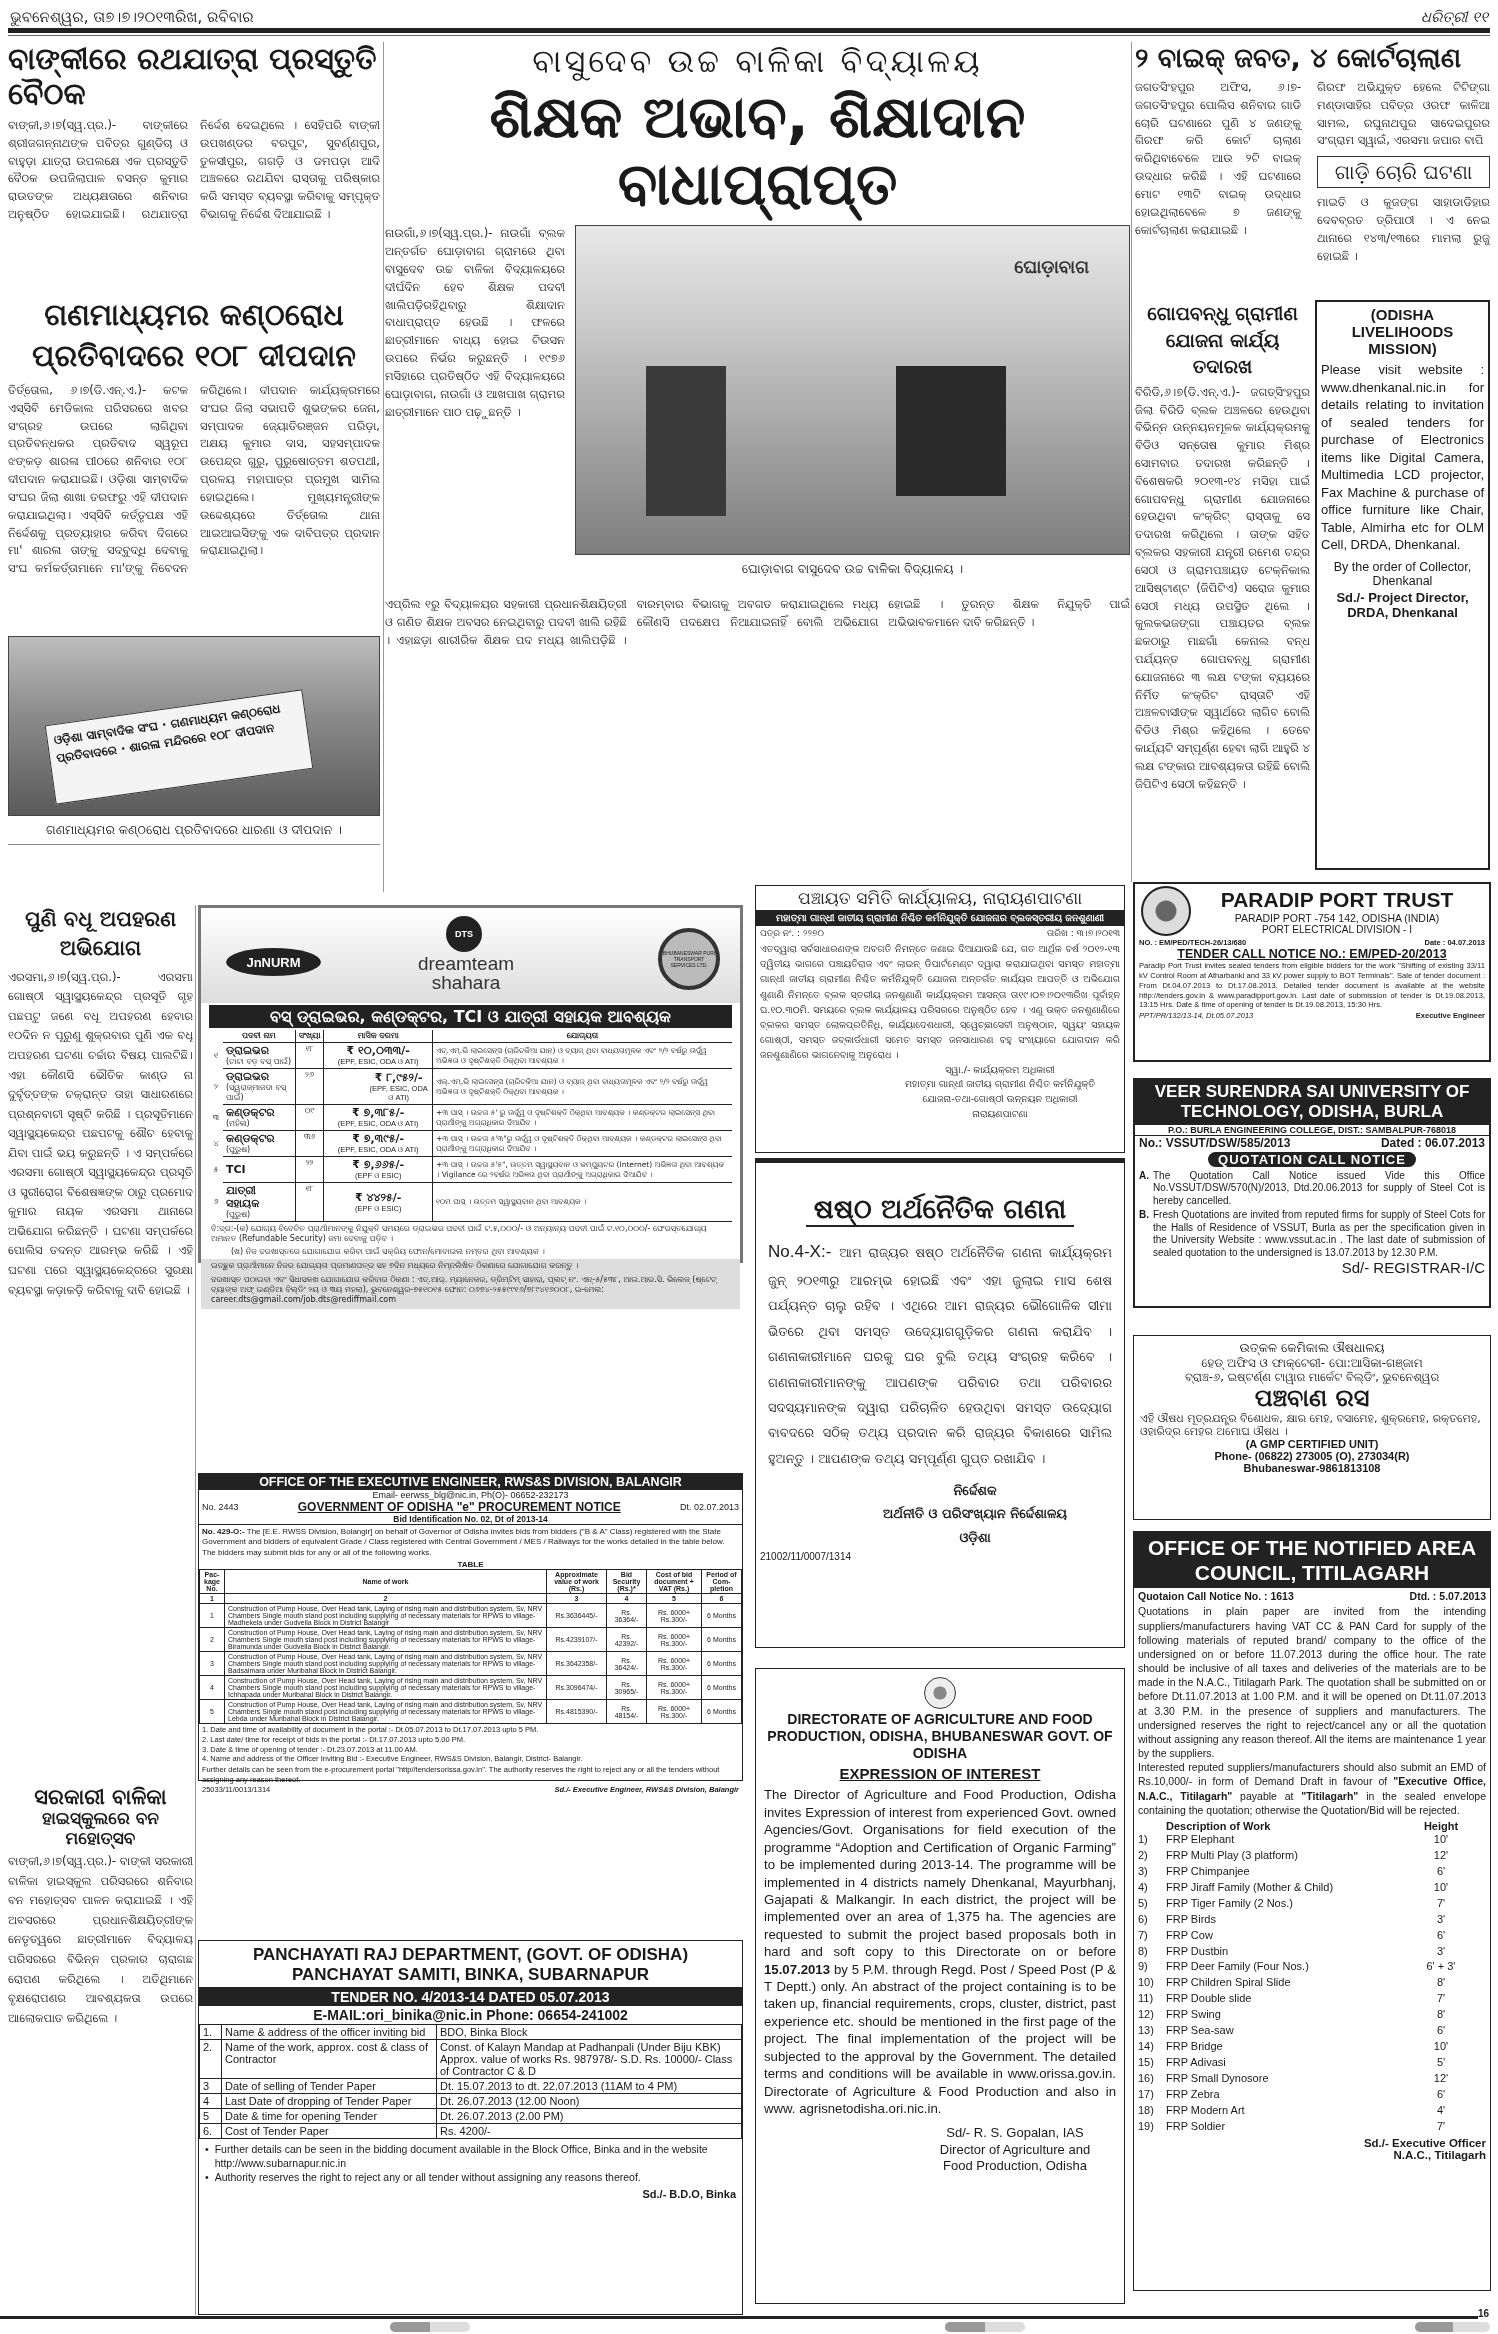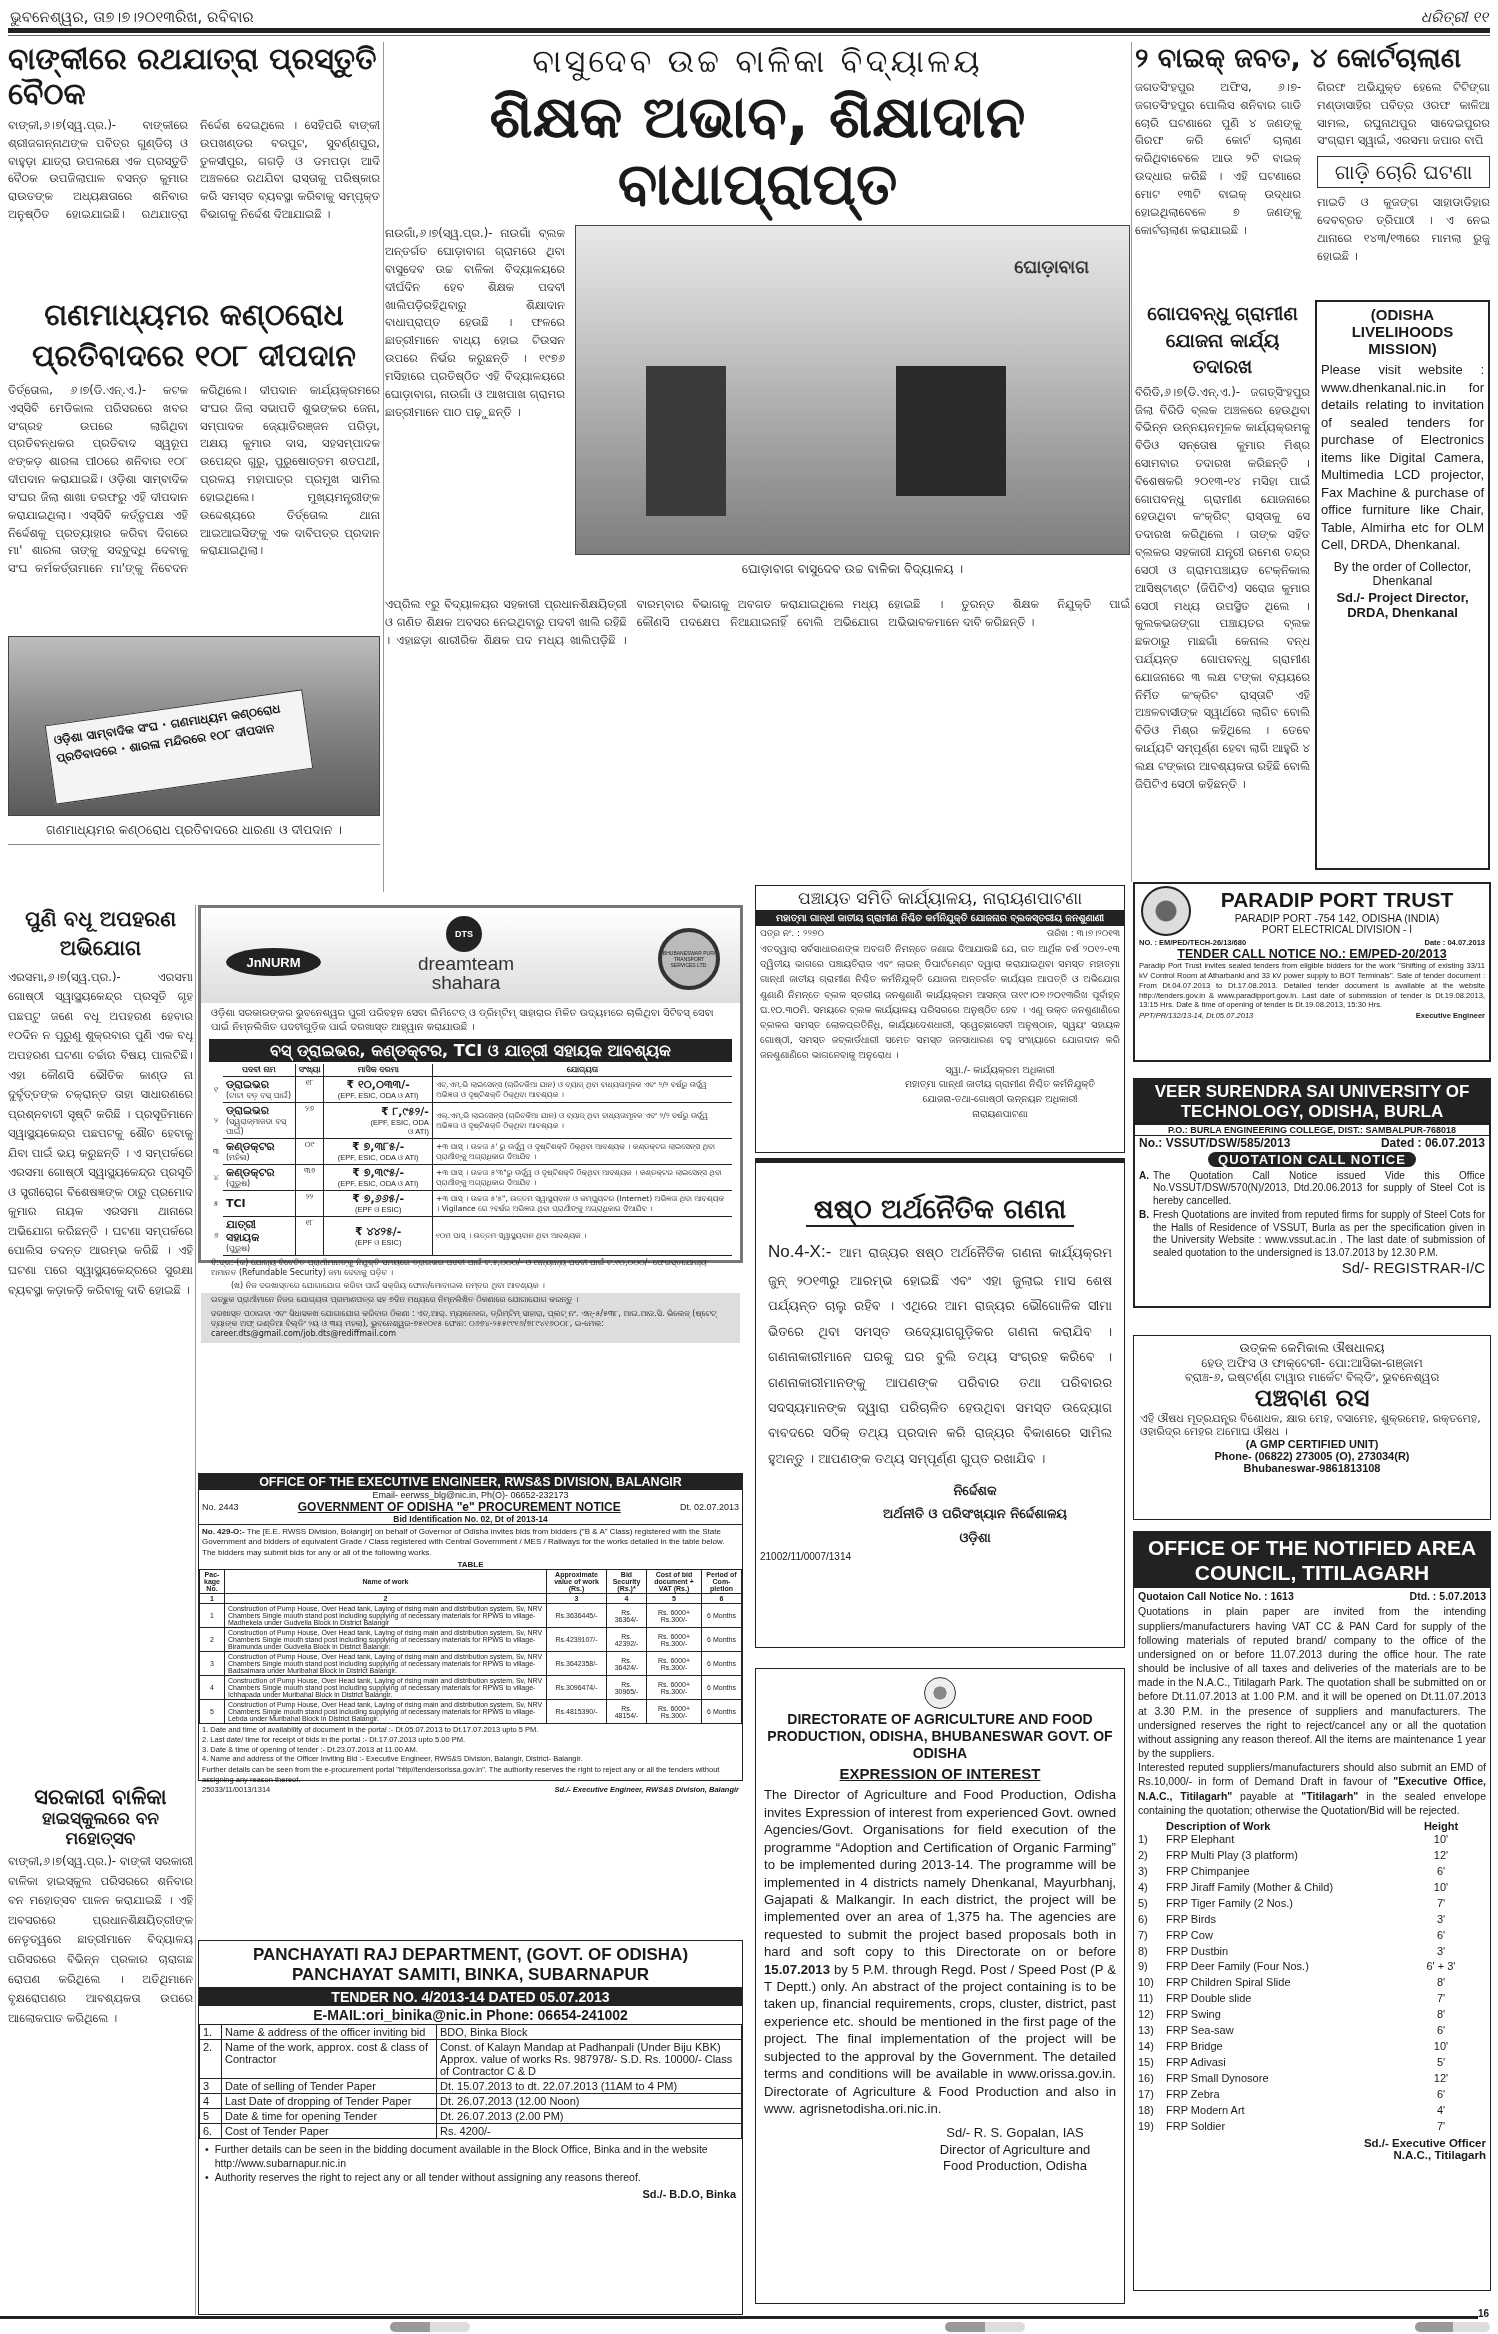--- a/index.html
+++ b/index.html
@@ -110,21 +110,20 @@
         <span>DTS</span>
       </div>
     <div style="position:absolute;left:200px;top:46px;width:130px;text-align:center;font-size:19px;line-height:1;color:#333">
       <div>dreamteam</div>
       <div>shahara</div>
     </div>
     <div style="position:absolute;right:20px;top:20px;width:62px;height:62px;border-radius:50%;border:4px solid #333;background:#bbb;font-size:5px;text-align:center;display:flex;align-items:center;justify-content:center;overflow:hidden">
         <span>BHUBANESWAR PURI TRANSPORT SERVICES LTD.</span>
       </div>
   </div>
-  <div class="ori" style="font-size:10px;padding:3px 10px;line-height:1.4">ଓଡ଼ିଶା ସରକାରଙ୍କର ଭୁବନେଶ୍ୱର ପୁରୀ ପରିବହନ ସେବା ଲିମିଟେଡ୍ ଓ ଡ୍ରିମ୍‌ଟିମ୍ ସାହାରାର ମିଳିତ ଉଦ୍ୟମରେ ଚାଲିଥିବା ସିଟିବସ୍ ସେବା ପାଇଁ ନିମ୍ନଲିଖିତ ପଦବୀଗୁଡ଼ିକ ପାଇଁ ଦରଖାସ୍ତ ଆହ୍ୱାନ କରାଯାଉଛି ।</div>
   <div class="inv ori" style="font-size:16px;margin:2px 8px;padding:2px">ବସ୍ ଡ୍ରାଇଭର, କଣ୍ଡକ୍ଟର, TCI ଓ ଯାତ୍ରୀ ସହାୟକ ଆବଶ୍ୟକ</div>
   <table class="tbl ori" style="width:calc(100% - 16px);margin:0 8px;font-size:8px">
     <thead>
         <tr>
       <th style="border:none;width:14px"></th>
       <th style="border-top:none;border-left:none">ପଦବୀ ନାମ</th>
       <th style="border-top:none">ସଂଖ୍ୟା</th>
       <th style="border-top:none">ମାସିକ ଦରମା</th>
       <th style="border-top:none;border-right:none">ଯୋଗ୍ୟତା</th>
     </tr>
@@ -143,21 +142,21 @@
           </td>
           <td style="border-right: none; font-size: 7.5px; line-height: 1.3;">ଏଚ୍.ଏମ୍.ଭି ଲାଇସେନ୍ସ (ଚାରିଚକିଆ ଯାନ) ଓ ବ୍ୟାଜ୍ ଥିବା ବାଧ୍ୟତାମୂଳକ ଏବଂ ୨/୨ ବର୍ଷରୁ ଊର୍ଦ୍ଧ୍ୱ ଅଭିଜ୍ଞତା ଓ ଦୃଷ୍ଟିଶକ୍ତି ଠିକ୍‌ଥିବା ଆବଶ୍ୟକ ।</td>
         </tr>
         <tr>
           <td style="border: none; text-align: center;">୨</td>
           <td style="border-left: none;">
             <div style="font-weight: bold; font-size: 11px;">ଡ୍ରାଇଭର</div>
             <div>(ସ୍ୱରାଜ୍‌ମାଜଦା ବସ୍ ପାଇଁ)</div>
           </td>
           <td style="text-align: center; vertical-align: top;">୨୬</td>
-          <td style="text-align: right; padding-left: 44px;">
+          <td style="text-align: center; padding-left: 44px;">
             <div style="font-weight: bold; font-size: 11px;">₹ ୮,୯୫୨/-</div>
             <div style="font-family: &quot;Liberation Sans&quot;, sans-serif; font-size: 7.5px;">(EPF, ESIC, ODA ଓ ATI)</div>
           </td>
           <td style="border-right: none; font-size: 7.5px; line-height: 1.3;">ଏଲ୍.ଏମ୍.ଭି ଲାଇସେନ୍ସ (ଚାରିଚକିଆ ଯାନ) ଓ ବ୍ୟାଜ୍ ଥିବା ବାଧ୍ୟତାମୂଳକ ଏବଂ ୨/୨ ବର୍ଷରୁ ଊର୍ଦ୍ଧ୍ୱ ଅଭିଜ୍ଞତା ଓ ଦୃଷ୍ଟିଶକ୍ତି ଠିକ୍‌ଥିବା ଆବଶ୍ୟକ ।</td>
         </tr>
         <tr>
           <td style="border: none; text-align: center;">୩</td>
           <td style="border-left: none;">
             <div style="font-weight: bold; font-size: 11px;">କଣ୍ଡକ୍ଟର</div>
             <div>(ମହିଳା)</div>

